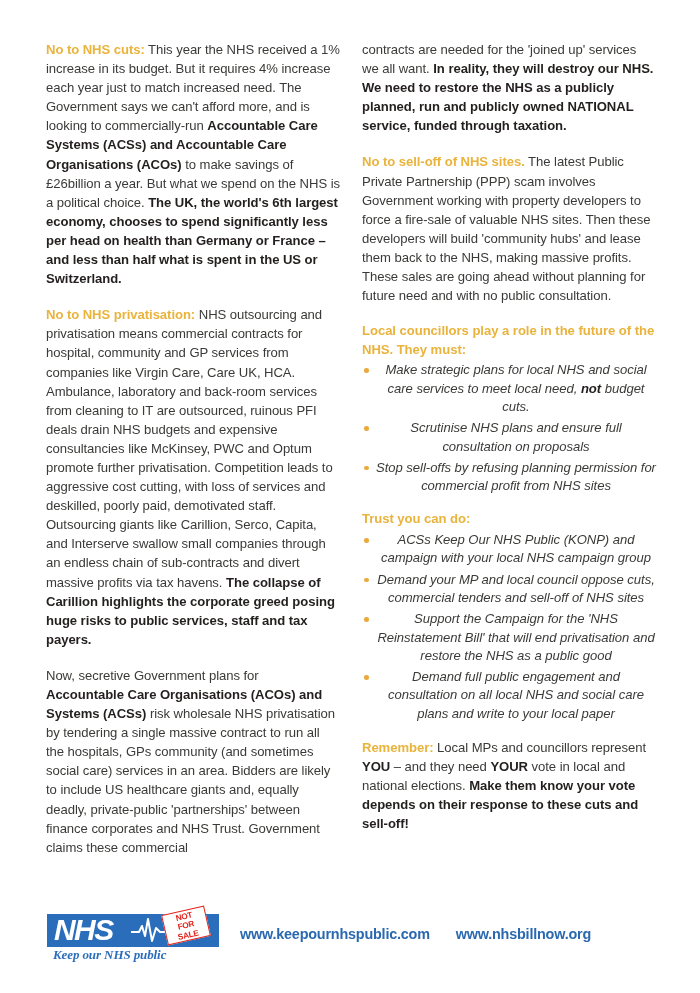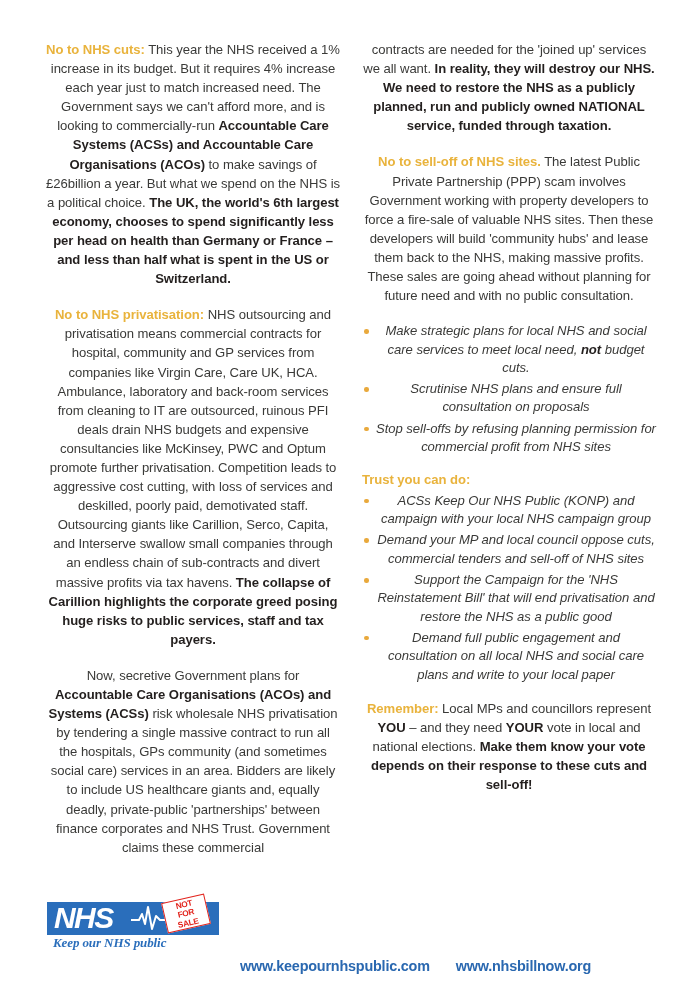--- a/index.html
+++ b/index.html
@@ -32,21 +32,21 @@
   .col {
     width: 294px;
     flex: 0 0 294px;
   }
   p.para {
     margin: 0 0 17px 0;
     font-size: 13.1px;
     line-height: 19.1px;
     letter-spacing: -0.06px;
     color: #3a3a38;
-    text-align: center;
+    text-align: left;
   }
   p.para:last-child { margin-bottom: 1px; }
   .hdr {
     color: #e9b33c;
     font-weight: bold;
   }
   .bd { font-weight: bold; color: #231f1e; }
   .sec-head {
     margin: 0 0 2px 0;
     font-size: 13.1px;
@@ -87,21 +87,21 @@
   .footer {
     position: absolute;
     left: 0;
     top: 898px;
     width: 700px;
     height: 95px;
   }
   .logo-wrap {
     position: absolute;
     left: 47px;
-    top: 4px;
+    top: 16px;
     width: 172px;
     height: 52px;
   }
   .logo-bar {
     position: absolute;
     left: 0; top: 0;
     width: 172px;
     height: 33px;
     background: #2a6ebb;
   }
@@ -160,38 +160,39 @@
     position: absolute;
     left: 240px;
     top: 28px;
     display: flex;
     gap: 26px;
     font-size: 14.4px;
     font-weight: bold;
     color: #2a68b0;
     letter-spacing: -0.2px;
   }
-  .urls a { color: #2a68b0; text-decoration: none; margin-top: 32px; }
+  .urls a { color: #2a68b0; text-decoration: none; }
 </style>
 </head>
 <body>
 
 <div class="page">
 
   <div class="columns">
 
     <div class="col" id="left-col">
         <p class="para"><span class="hdr">No to NHS cuts:</span><span> This year the NHS received a 1% increase in its budget. But it requires 4% increase each year just to match increased need. The Government says we can't afford more, and is looking to commercially-run </span><b class="bd">Accountable Care Systems (ACSs) and Accountable Care Organisations (ACOs)</b><span> to make savings of £26billion a year. But what we spend on the NHS is a political choice. </span><b class="bd">The UK, the world's 6th largest economy, chooses to spend significantly less per head on health than Germany or France – and less than half what is spent in the US or Switzerland.</b></p>
         <p class="para"><span class="hdr">No to NHS privatisation:</span><span> NHS outsourcing and privatisation means commercial contracts for hospital, community and GP services from companies like Virgin Care, Care UK, HCA. Ambulance, laboratory and back-room services from cleaning to IT are outsourced, ruinous PFI deals drain NHS budgets and expensive consultancies like McKinsey, PWC and Optum promote further privatisation. Competition leads to aggressive cost cutting, with loss of services and deskilled, poorly paid, demotivated staff. Outsourcing giants like Carillion, Serco, Capita, and Interserve swallow small companies through an endless chain of sub-contracts and divert massive profits via tax havens. </span><b class="bd">The collapse of Carillion highlights the corporate greed posing huge risks to public services, staff and tax payers.</b></p>
         <p class="para"><span>Now, secretive Government plans for </span><b class="bd">Accountable Care Organisations (ACOs) and Systems (ACSs)</b><span> risk wholesale NHS privatisation by tendering a single massive contract to run all the hospitals, GPs community (and sometimes social care) services in an area. Bidders are likely to include US healthcare giants and, equally deadly, private-public 'partnerships' between finance corporates and NHS Trust. Government claims these commercial</span></p>
       </div>
 
     <div class="col" id="right-col">
         <p class="para"><span>contracts are needed for the 'joined up' services we all want. </span><b class="bd">In reality, they will destroy our NHS. We need to restore the NHS as a publicly planned, run and publicly owned NATIONAL service, funded through taxation.</b></p>
         <p class="para"><span class="hdr">No to sell-off of NHS sites.</span><span> The latest Public Private Partnership (PPP) scam involves Government working with property developers to force a fire-sale of valuable NHS sites. Then these developers will build 'community hubs' and lease them back to the NHS, making massive profits. These sales are going ahead without planning for future need and with no public consultation.</span></p>
+        <p class="sec-head">Local councillors play a role in the future of the NHS. They must:</p>
         <ul class="blist">
           <li><span>Make strategic plans for local NHS and social care services to meet local need, </span><b class="bd">not</b><span> budget cuts.</span></li>
           <li><span>Scrutinise NHS plans and ensure full consultation on proposals</span></li>
           <li><span>Stop sell-offs by refusing planning permission for commercial profit from NHS sites</span></li>
         </ul>
         <p class="sec-head">Trust you can do:</p>
         <ul class="blist">
           <li><span>ACSs Keep Our NHS Public (KONP) and campaign with your local NHS campaign group</span></li>
           <li><span>Demand your MP and local council oppose cuts, commercial tenders and sell-off of NHS sites</span></li>
           <li><span>Support the Campaign for the 'NHS Reinstatement Bill' that will end privatisation and restore the NHS as a public good</span></li>

